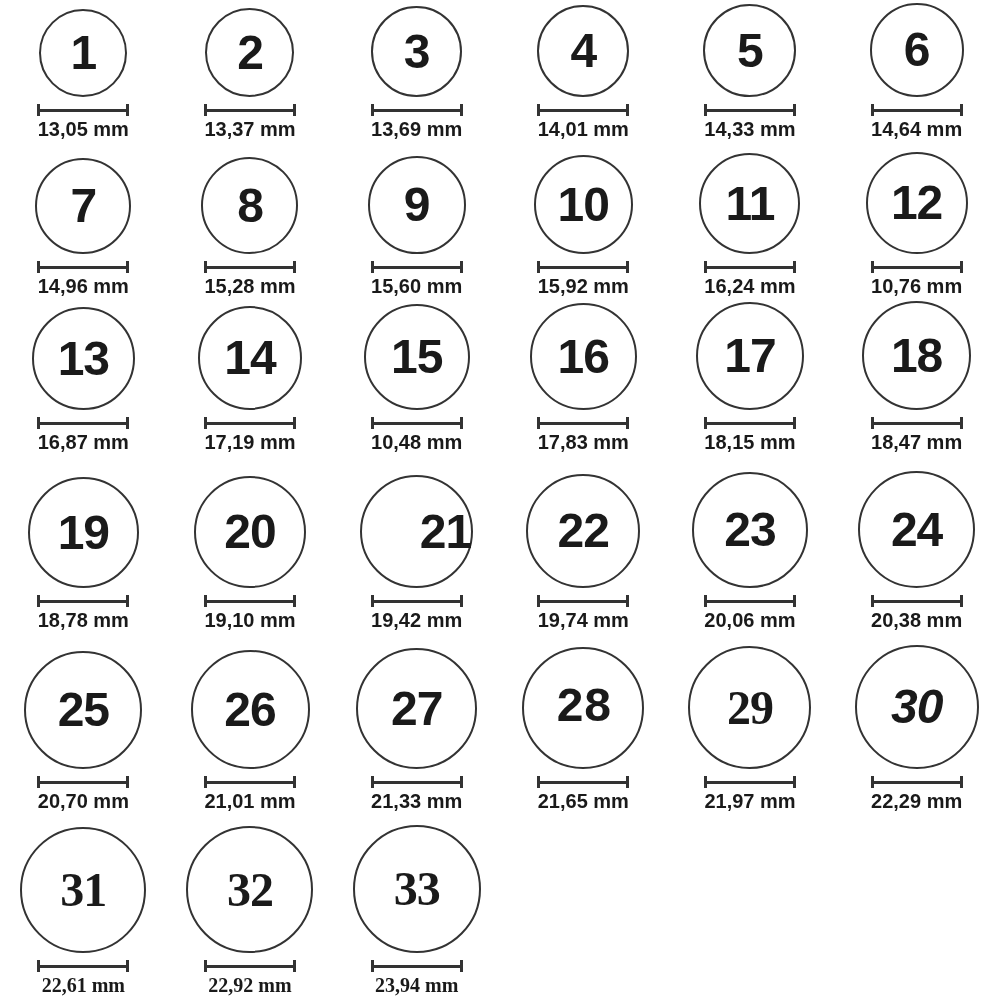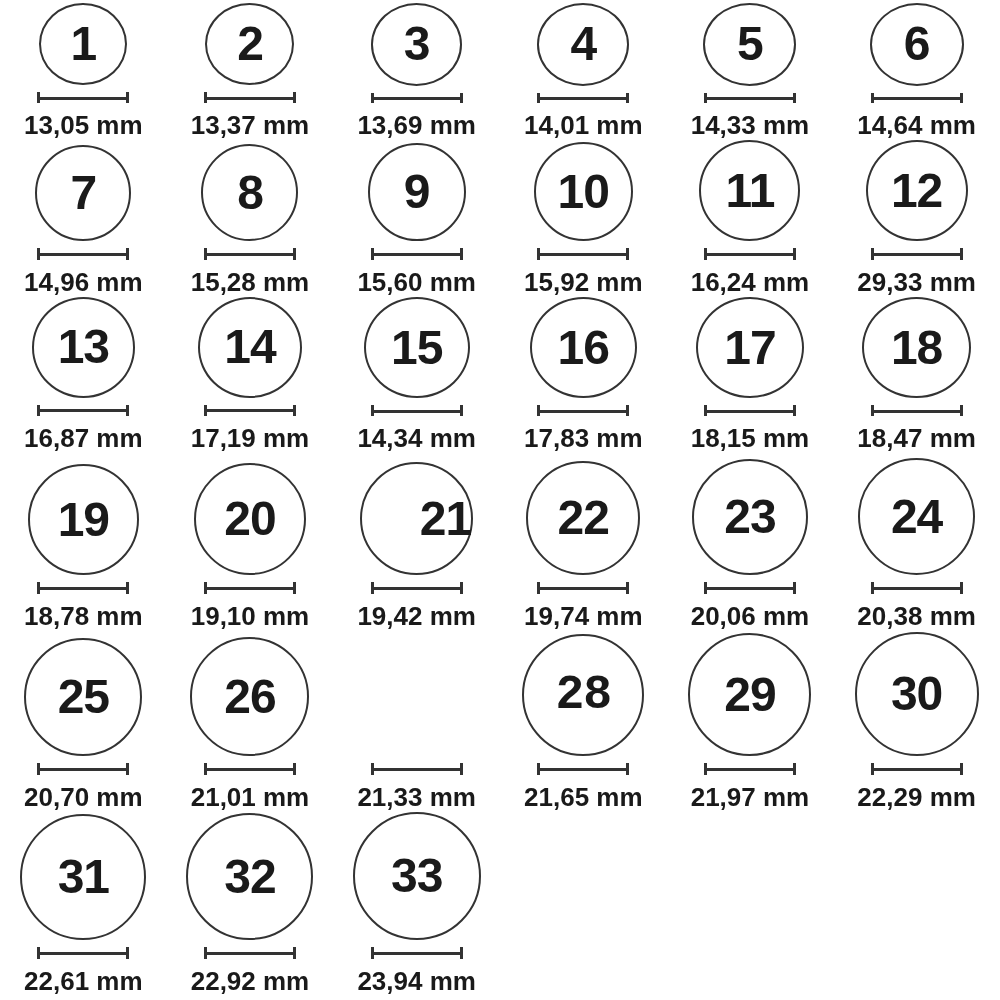--- a/index.html
+++ b/index.html
@@ -18,22 +18,22 @@
   }
   .row {
     display: flex;
     width: 100%;
     align-items: flex-end;
   }
   .row.r1 { height: 137px; }
   .row.r2 { height: 157px; }
   .row.r3 { height: 156px; }
   .row.r4 { height: 178px; }
-  .row.r5 { height: 181px; }
-  .row.r6 { height: 184px; }
+  .row.r5 { height: 181px; justify-content: center; }
+  .row.r6 { height: 184px; font-family: Liberation Serif, serif; }
   .cell {
     width: 16.6667%;
     height: 100%;
     display: flex;
     flex-direction: column;
     align-items: center;
     justify-content: flex-end;
     box-sizing: border-box;
   }
   .circle {
@@ -64,23 +64,23 @@
   .dim-line::before {
     content: "";
     position: absolute;
     left: 0;
     right: 0;
     top: 4.5px;
     height: 3px;
     background: var(--stroke);
   }
   .dia-label {
-    margin-top: 8px;
+    margin-top: 2px;
     font-weight: 700;
-    font-size: 26px;
+    font-size: 20px;
     line-height: 1.1;
     color: var(--text);
     white-space: nowrap;
   }
 </style>
 </head>
 <body>
 
 <main id="chart" style="background: rgb(255, 255, 255);">
     <div class="row r1">
@@ -161,21 +161,21 @@
           <span class="num">11</span>
         </div>
         <div class="dim-line"></div>
         <div class="dia-label">16,24 mm</div>
       </div>
       <div class="cell">
         <div class="circle" style="width: 102px; height: 102px; text-align: center;">
           <span class="num">12</span>
         </div>
         <div class="dim-line"></div>
-        <div class="dia-label">29,33 mm</div>
+        <div class="dia-label">10,76 mm</div>
       </div>
     </div>
     <div class="row r3">
       <div class="cell">
         <div class="circle" style="width: 103px; height: 103px;">
           <span class="num">13</span>
         </div>
         <div class="dim-line"></div>
         <div class="dia-label">16,87 mm</div>
       </div>
@@ -184,21 +184,21 @@
           <span class="num">14</span>
         </div>
         <div class="dim-line"></div>
         <div class="dia-label">17,19 mm</div>
       </div>
       <div class="cell">
         <div class="circle" style="width: 106px; height: 106px;">
           <span class="num">15</span>
         </div>
         <div class="dim-line"></div>
-        <div class="dia-label">14,34 mm</div>
+        <div class="dia-label">10,48 mm</div>
       </div>
       <div class="cell">
         <div class="circle" style="width: 107px; height: 107px;">
           <span class="num">16</span>
         </div>
         <div class="dim-line"></div>
         <div class="dia-label">17,83 mm</div>
       </div>
       <div class="cell">
         <div class="circle" style="width: 108px; height: 108px;">
@@ -268,39 +268,42 @@
         <div class="dia-label">20,70 mm</div>
       </div>
       <div class="cell">
         <div class="circle" style="width: 119px; height: 119px;">
           <span class="num">26</span>
         </div>
         <div class="dim-line"></div>
         <div class="dia-label">21,01 mm</div>
       </div>
       <div class="cell">
+        <div class="circle" style="width: 121px; height: 121px;">
+          <span class="num">27</span>
+        </div>
         <div class="dim-line"></div>
         <div class="dia-label">21,33 mm</div>
       </div>
       <div class="cell">
         <div class="circle" style="width: 122px; height: 122px; font-family: Liberation Mono, monospace;">
           <span class="num">28</span>
         </div>
         <div class="dim-line"></div>
         <div class="dia-label">21,65 mm</div>
       </div>
       <div class="cell">
-        <div class="circle" style="width: 123px; height: 123px;">
+        <div class="circle" style="width: 123px; height: 123px; font-family: Liberation Serif, serif;">
           <span class="num">29</span>
         </div>
         <div class="dim-line"></div>
         <div class="dia-label">21,97 mm</div>
       </div>
       <div class="cell">
-        <div class="circle" style="width: 124px; height: 124px;">
+        <div class="circle" style="width: 124px; height: 124px; font-style: italic;">
           <span class="num">30</span>
         </div>
         <div class="dim-line"></div>
         <div class="dia-label">22,29 mm</div>
       </div>
     </div>
     <div class="row r6">
       <div class="cell">
         <div class="circle" style="width: 126px; height: 126px;">
           <span class="num">31</span>

